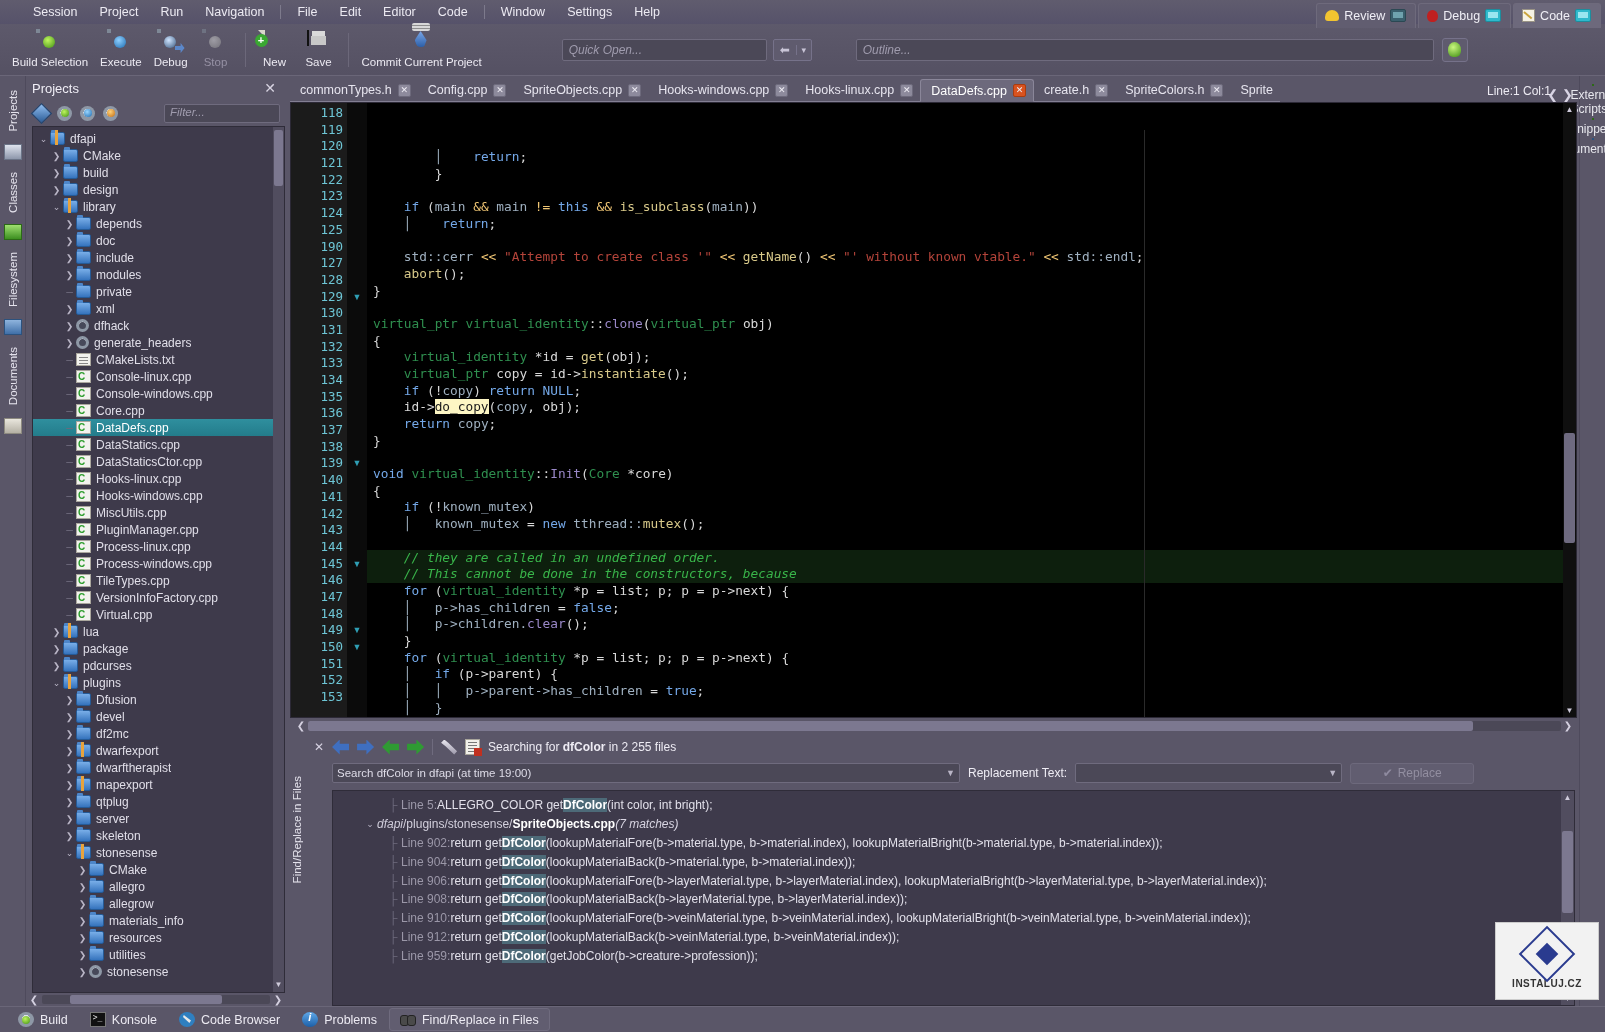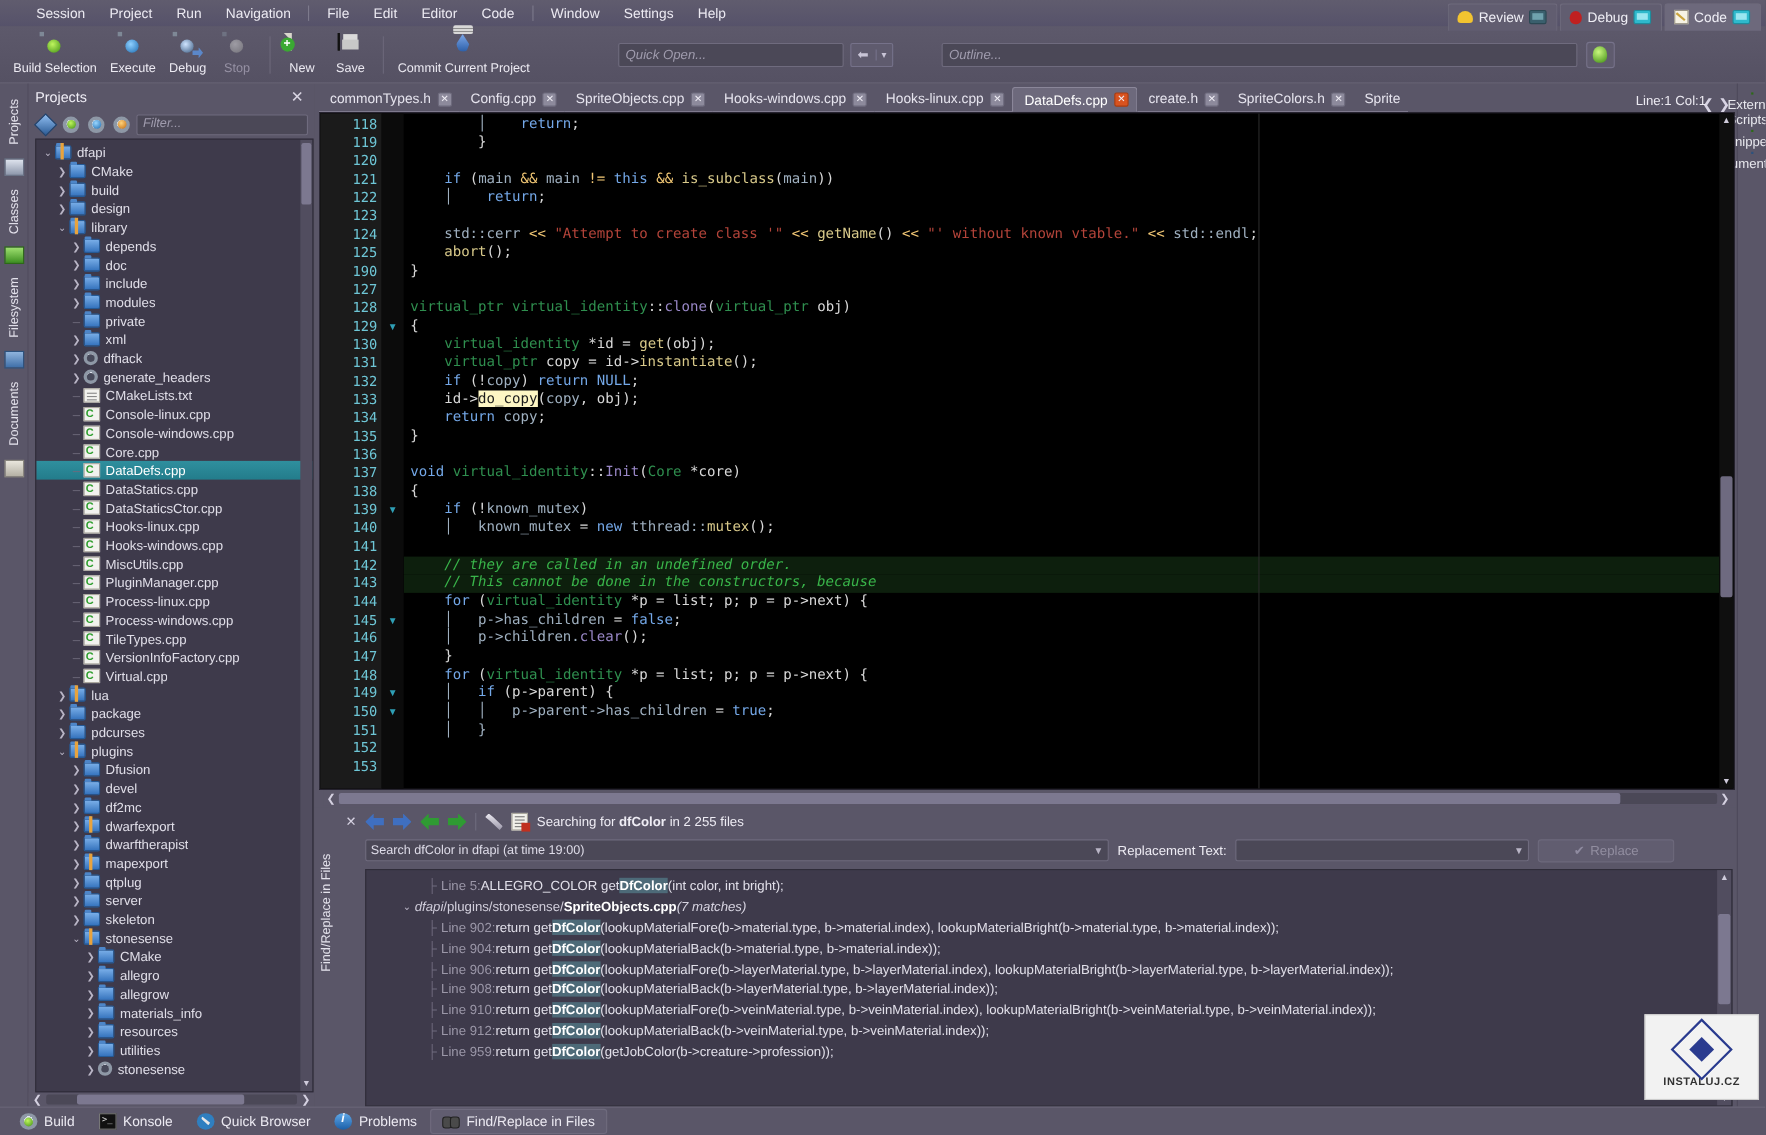--- a/index.html
+++ b/index.html
@@ -112,21 +112,21 @@
   .proj-head .x { color:#d8d4e2; font-size:14px; cursor:default; padding: 0 4px;}
   .proj-tools { height: 26px; display: flex; align-items: center; gap: 4px; padding: 0 6px; }
   .ptbtn { width:19px;height:19px;display:flex;align-items:center;justify-content:center;}
   .diamond{width:15px;height:15px;background:linear-gradient(135deg,#8fbdf0,#2b5b95);transform:rotate(45deg);border:1px solid #1f4470;}
   .gsm{width:15px;height:15px;border-radius:50%;background:radial-gradient(circle at 50% 45%,#cfd6de 0 36%,#8e98a6 37% 100%);position:relative;}
   .gsm::after{content:"";position:absolute;left:3.5px;top:3.5px;width:8px;height:8px;border-radius:50%;}
   .gsm.g::after{background:radial-gradient(circle at 40% 35%,#bff55e,#3f8f14);}
   .gsm.b::after{background:radial-gradient(circle at 40% 35%,#9ad6ff,#1c6bb0);}
   .gsm.o::after{background:radial-gradient(circle at 40% 35%,#ffd27a,#c06a10);}
   .filterbox { flex:1; height:19px; background:#4b4857;border:1px solid #6f6b7e;border-radius:2px;
-               color:#a09cae; font-style:italic; font-size:11.5px; padding:1px 5px; }
+               color:#a09cae; font-style:italic; font-size:11.5px; padding:1px 5px;margin-left:40px; }
 
   .tree { flex:1; background:#3e3a4b; margin: 0 1px 0 6px; overflow:hidden; position:relative;
           border: 1px solid #2f2c39; }
   .tree-inner { padding: 3px 0 0 0; }
   .row { display:flex; align-items:center; height:17px; font-size:12px; color:#e0dee8; white-space:nowrap; padding-right:4px;}
   .row.sel { background: linear-gradient(#2f8f9e,#237c8b); color:#ffffff; }
   .twisty { width:13px; text-align:center; color:#b9b5c6; font-size:9px; flex:none; }
   .twisty.dash { color:#6e6a7c; font-size:12px; }
   .fi { width:15px; height:13px; flex:none; margin-right:5px; position:relative; }
   .fo { background:linear-gradient(#79aee8,#3573bd); border:1px solid #255a96; border-radius:1px 2px 2px 2px;}
@@ -161,21 +161,21 @@
   .tabnav { display:flex; align-items:center; gap:4px; padding:0 6px; color:#d8d4e4; font-size:13px;}
   .lineinfo { position:absolute; right:28px; bottom:4px; font-size:12px; color:#eceaf2; white-space:nowrap;}
   .tab-clip { display:flex; align-items:flex-end; overflow:hidden; flex:1; }
 
   .editorwrap { flex:1; display:flex; flex-direction:column; min-height:0; padding: 0 2px 0 4px;}
   .editor { flex:1; display:flex; background:#000000; border:1px solid #2c2936; min-height:0; position:relative; overflow:hidden;}
   .gutter { width:56px; background:#1b1b1b; flex:none; text-align:right; padding-top:2px; }
   .gutter .g { height:16.7px; font-family:"DejaVu Sans Mono", monospace; font-size:12.5px; color:#6ec6d6; padding-right:4px; line-height:16.7px;}
   .foldcol { width:20px; background:#0b0b0b; flex:none; padding-top:2px;}
   .foldcol .f { height:16.7px; line-height:16.7px; text-align:center; color:#2f9fb5; font-size:9px;}
-  .codecol { flex:1; padding-top:2px; position:relative; overflow:hidden; }
+  .codecol { flex:1; padding-top:19px; position:relative; overflow:hidden;margin-top:27px; }
   .cl { height:16.7px; line-height:16.7px; font-family:"DejaVu Sans Mono", monospace; font-size:12.8px;
         color:#d8d8d8; white-space:pre; padding-left:6px; }
   .kw { color:#f0c674; } .kw2{ color:#74a8e8; } .typ{ color:#2f8f4f; } .str{ color:#b4443a; }
   .fn { color:#d8c98a; } .cmt{ color:#39b54a; font-style:italic; }
   .vari{color:#9fb0c0;} .mbr{color:#9a88c8;}
   .hl { background:#fdf6c4; color:#1a1a1a; }
   .cmtbg { background:#0d1f0d; }
   .vline { position:absolute; top:0; bottom:0; width:1px; background:#2a2a2a; }
   .ed-sb { width:13px; background:#0f0f0f; flex:none; position:relative; }
   .ed-sb .thumb{ position:absolute; left:1px; top:330px; width:11px; height:110px; background:#6e6a80; border-radius:2px;}
@@ -203,21 +203,21 @@
   .listico{ width:15px;height:16px;background:#f1f0ea;border:1px solid #a9a69c;position:relative;}
   .listico::before{content:"";position:absolute;left:2px;top:2px;width:9px;height:1px;background:#777;box-shadow:0 3px 0 #777,0 6px 0 #777,0 9px 0 #777;}
   .listico::after{content:"";position:absolute;right:-3px;bottom:-2px;width:8px;height:8px;background:#c03020;}
   .find-status { font-size:12px; color:#eeecf4; }
   .find-status b { font-weight:bold; }
 
   .find-row2 { height:26px; display:flex; align-items:center; gap:8px; padding-left:24px; }
   .combo { height:20px; background:#4b4857; border:1px solid #6f6b7e; border-radius:2px;
            display:flex; align-items:center; padding: 0 4px; font-size:11.5px; color:#dedce8; }
   .combo .v { margin-left:auto; color:#b9b5c6; font-size:9px; padding-left:6px; }
-  .combo.search { width: 676px; }
+  .combo.search { width: 628px; }
   .combo.repl { width: 267px; }
   .lbl2 { font-size:12px; color:#eeecf4; white-space:nowrap;}
   .replbtn { height:21px; min-width:124px; background:#615d70; border:1px solid #6d697c; border-radius:3px;
              display:flex; align-items:center; justify-content:center; gap:5px; font-size:12px; color:#928ea0;}
   .replbtn .ck{ color:#8f8ba0; font-size:12px; }
 
   .results { flex:1; background:#3e3a4b; border:1px solid #2f2c39; margin: 4px 0 0 24px; display:flex; min-height:0; overflow:hidden;}
   .results-inner { flex:1; padding: 5px 0 0 0; overflow:hidden; }
   .rrow { height:18.8px; display:flex; align-items:center; font-size:12px; white-space:nowrap; color:#d3d0dd; padding-left:6px;}
   .rtw { width:14px; text-align:center; color:#b9b5c6; font-size:9px; flex:none;}
@@ -942,21 +942,21 @@
     <div class="sbtn">
       <span class="sbi build"></span>
       <span>Build</span>
     </div>
     <div class="sbtn">
       <span class="sbi kons"></span>
       <span>Konsole</span>
     </div>
     <div class="sbtn">
       <span class="sbi cbrow"></span>
-      <span>Quick Browser</span>
+      <span>Code Browser</span>
     </div>
     <div class="sbtn">
       <span class="sbi prob"></span>
       <span>Problems</span>
     </div>
     <div class="sbtn active">
       <span class="sbi binoc"></span>
       <span>Find/Replace in Files</span>
     </div>
   </div>

